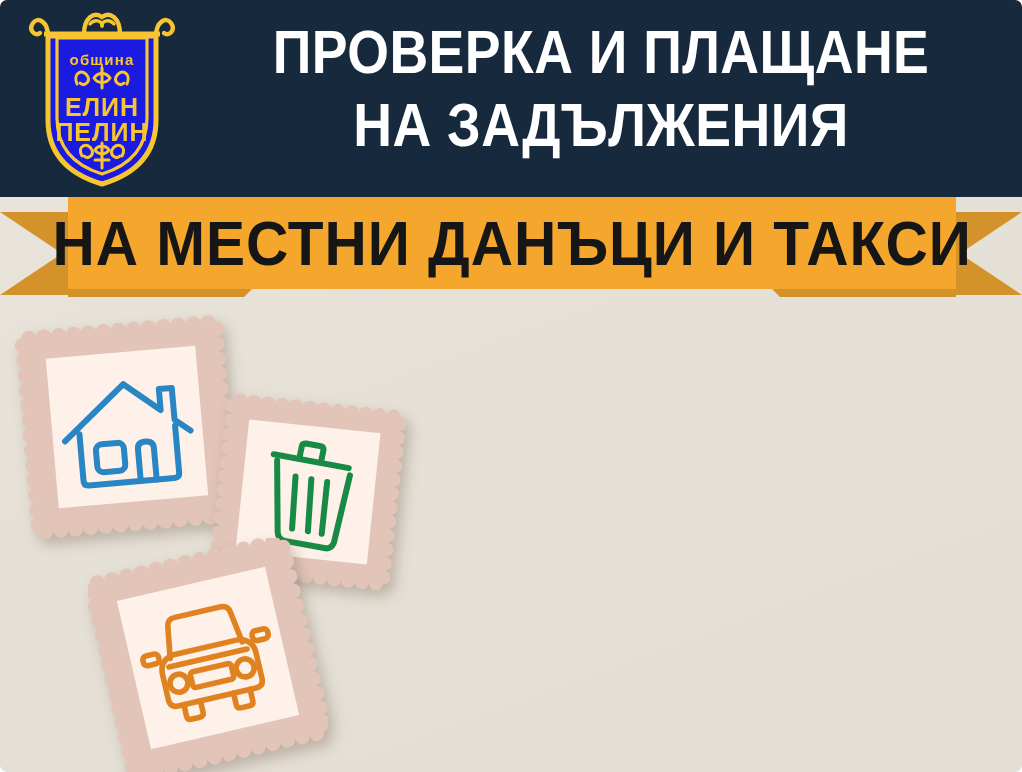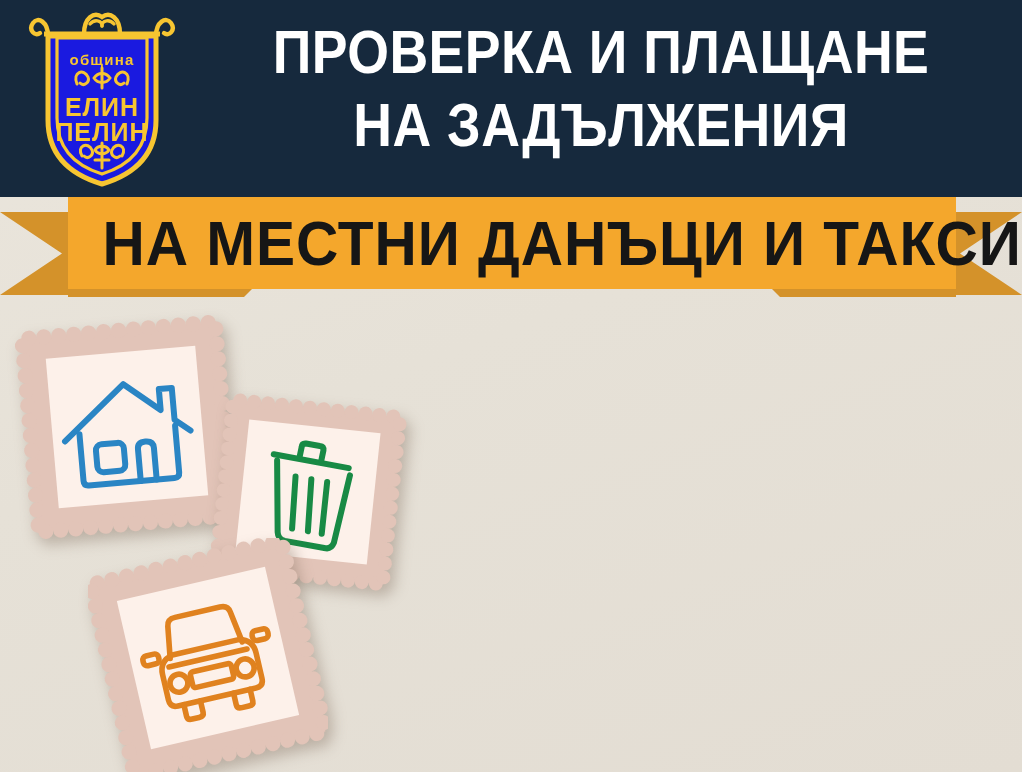--- a/index.html
+++ b/index.html
@@ -8,20 +8,21 @@
     padding: 0;
     background: #ffffff;
   }
   #poster {
     position: relative;
     width: 1022px;
     height: 772px;
     overflow: hidden;
     font-family: "Liberation Sans", sans-serif;
     background: linear-gradient(160deg, #ebe6dd 0%, #e6e1d7 45%, #e3ddd3 100%);
+    border-radius: 7px;
   }
 
   
   .header-band {
     position: absolute;
     left: 0; top: 0;
     width: 1022px;
     height: 197px;
     background: #16293d;
   }
@@ -86,21 +87,21 @@
   .ribbon-fold.right { right: 66px; clip-path: polygon(0 0, 190px 0, 190px 14px, 14px 14px); }
   .ribbon-main {
     position: absolute;
     left: 68px;
     top: 0px;
     width: 888px;
     height: 92px;
     background: #f4a72c;
     display: flex;
     align-items: center;
-    justify-content: flex-start;
+    justify-content: center;
   }
   .ribbon-text {
     color: #161616;
     font-family: "Liberation Sans Narrow", "Liberation Sans", sans-serif;
     font-weight: bold;
     font-size: 63px;
     line-height: 63px;
     letter-spacing: 1px;
     transform: scaleX(0.93);
     white-space: nowrap;

